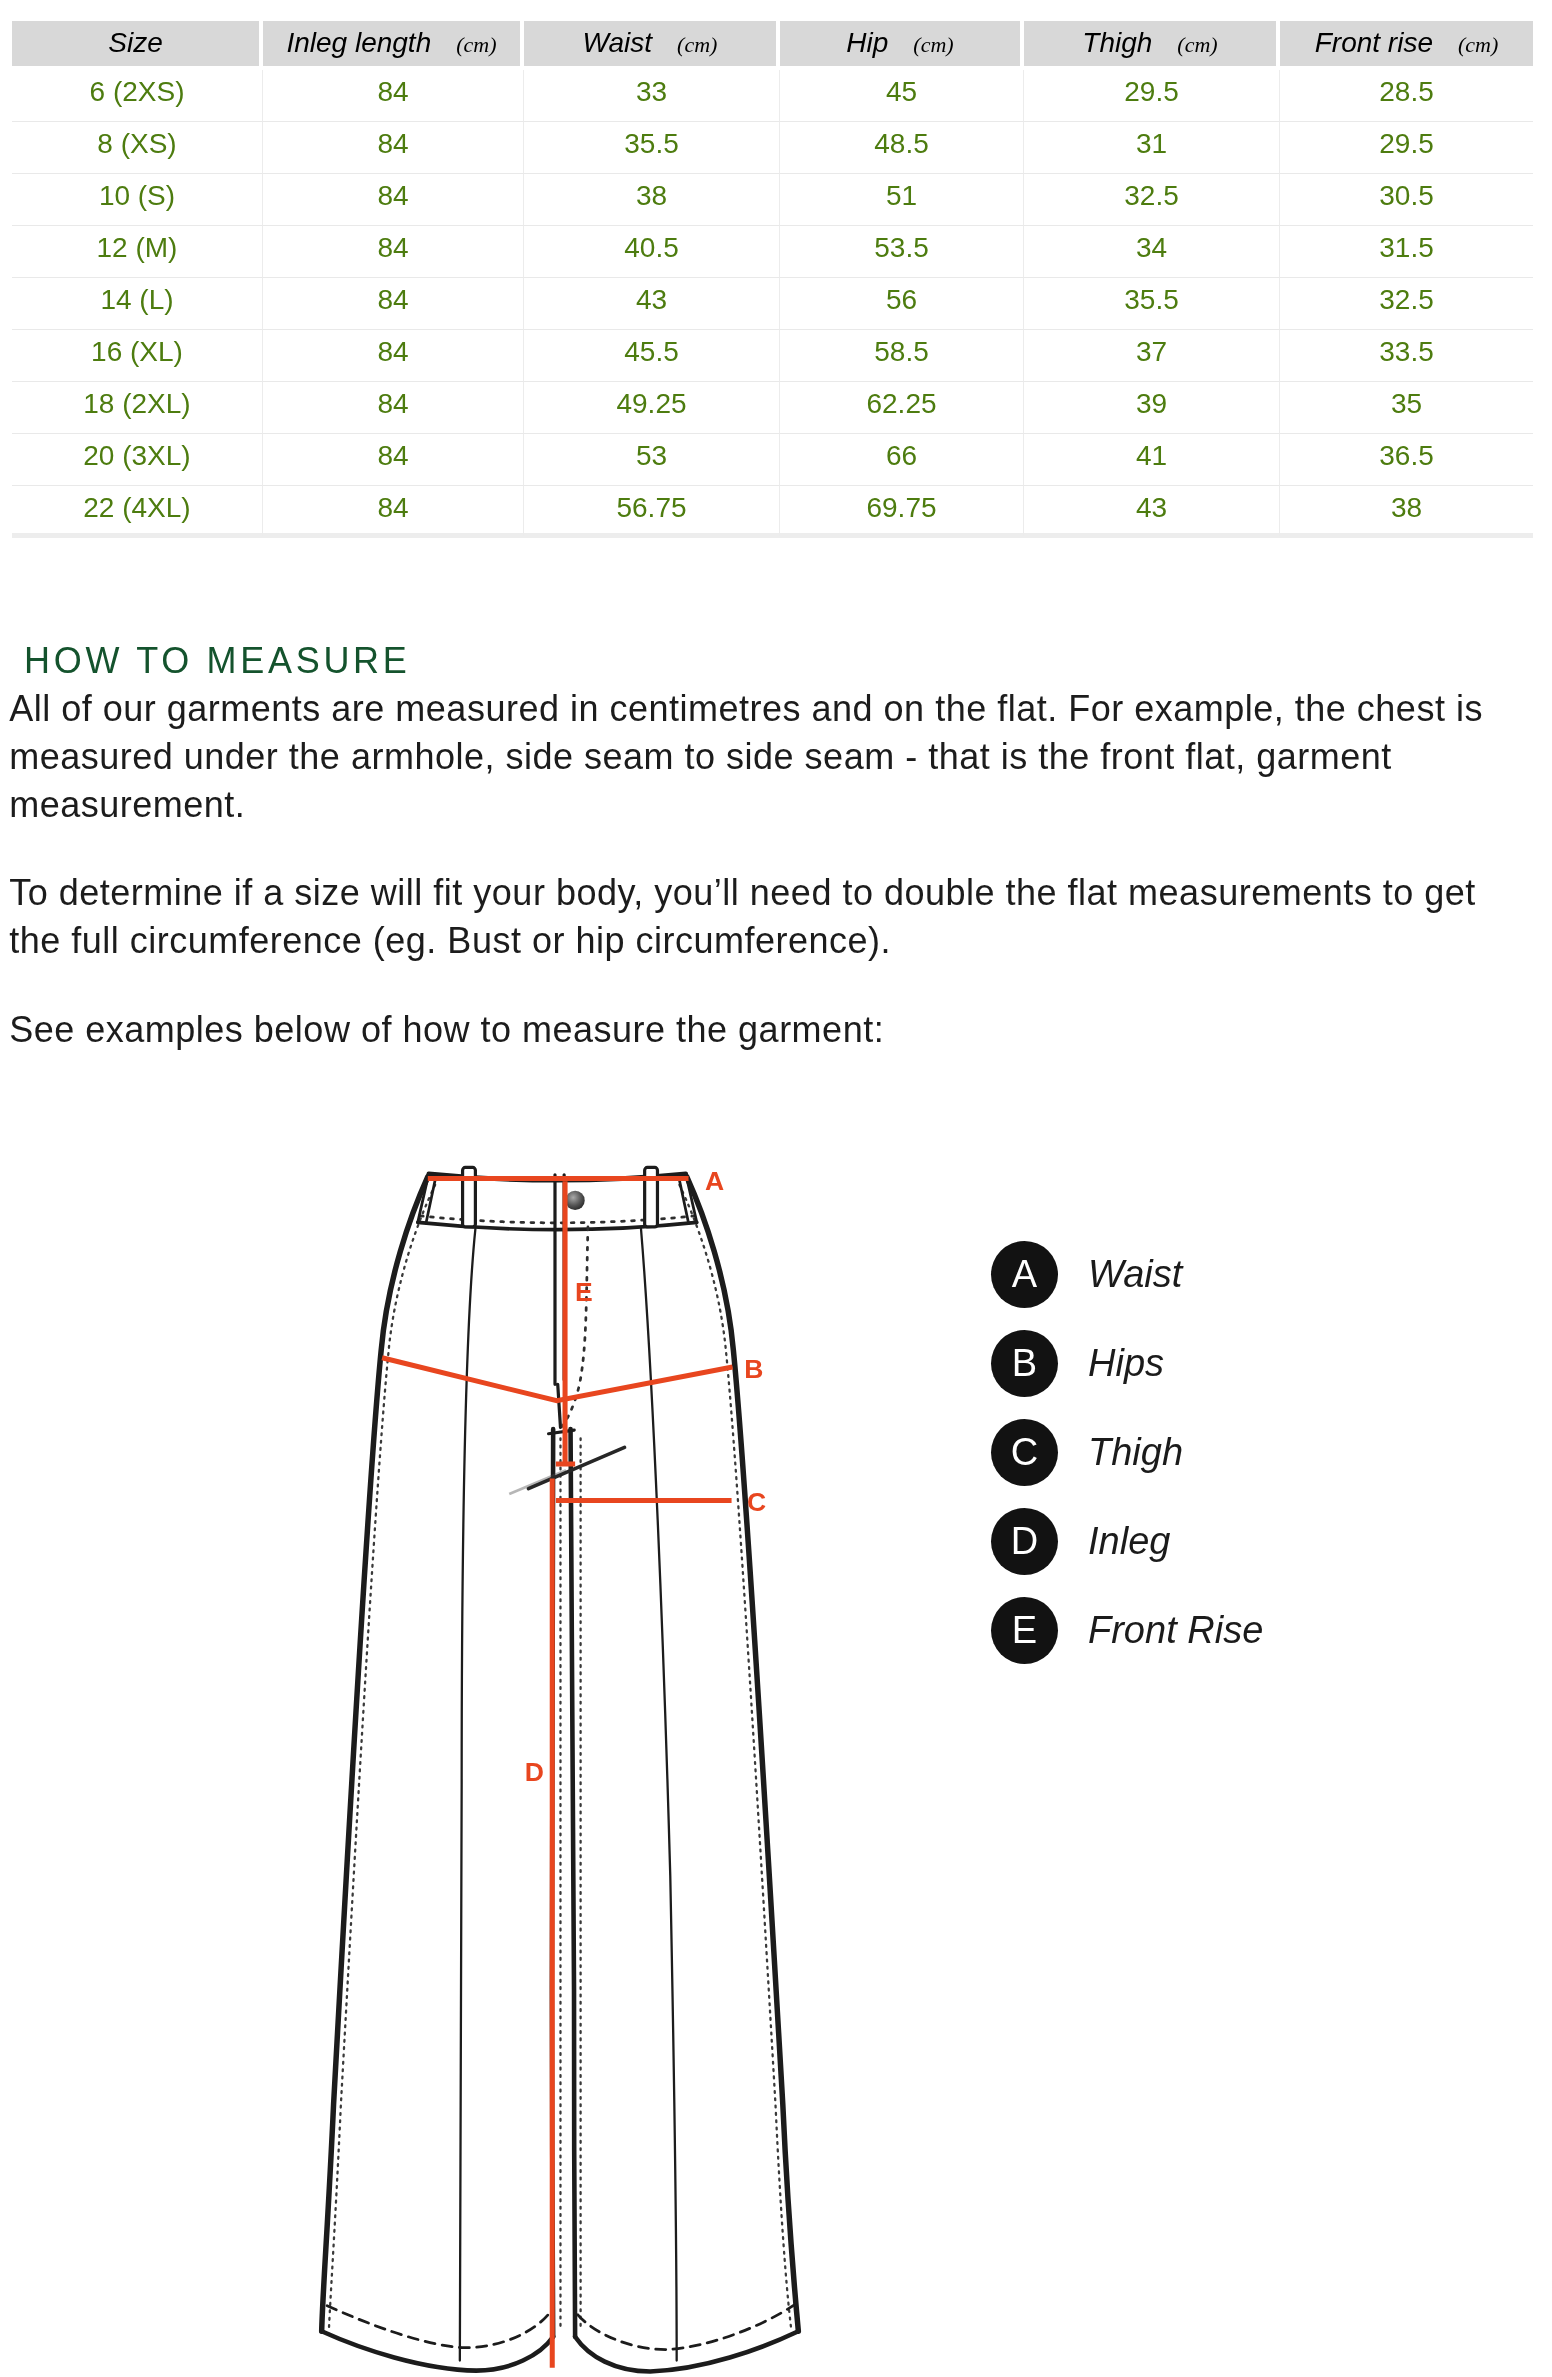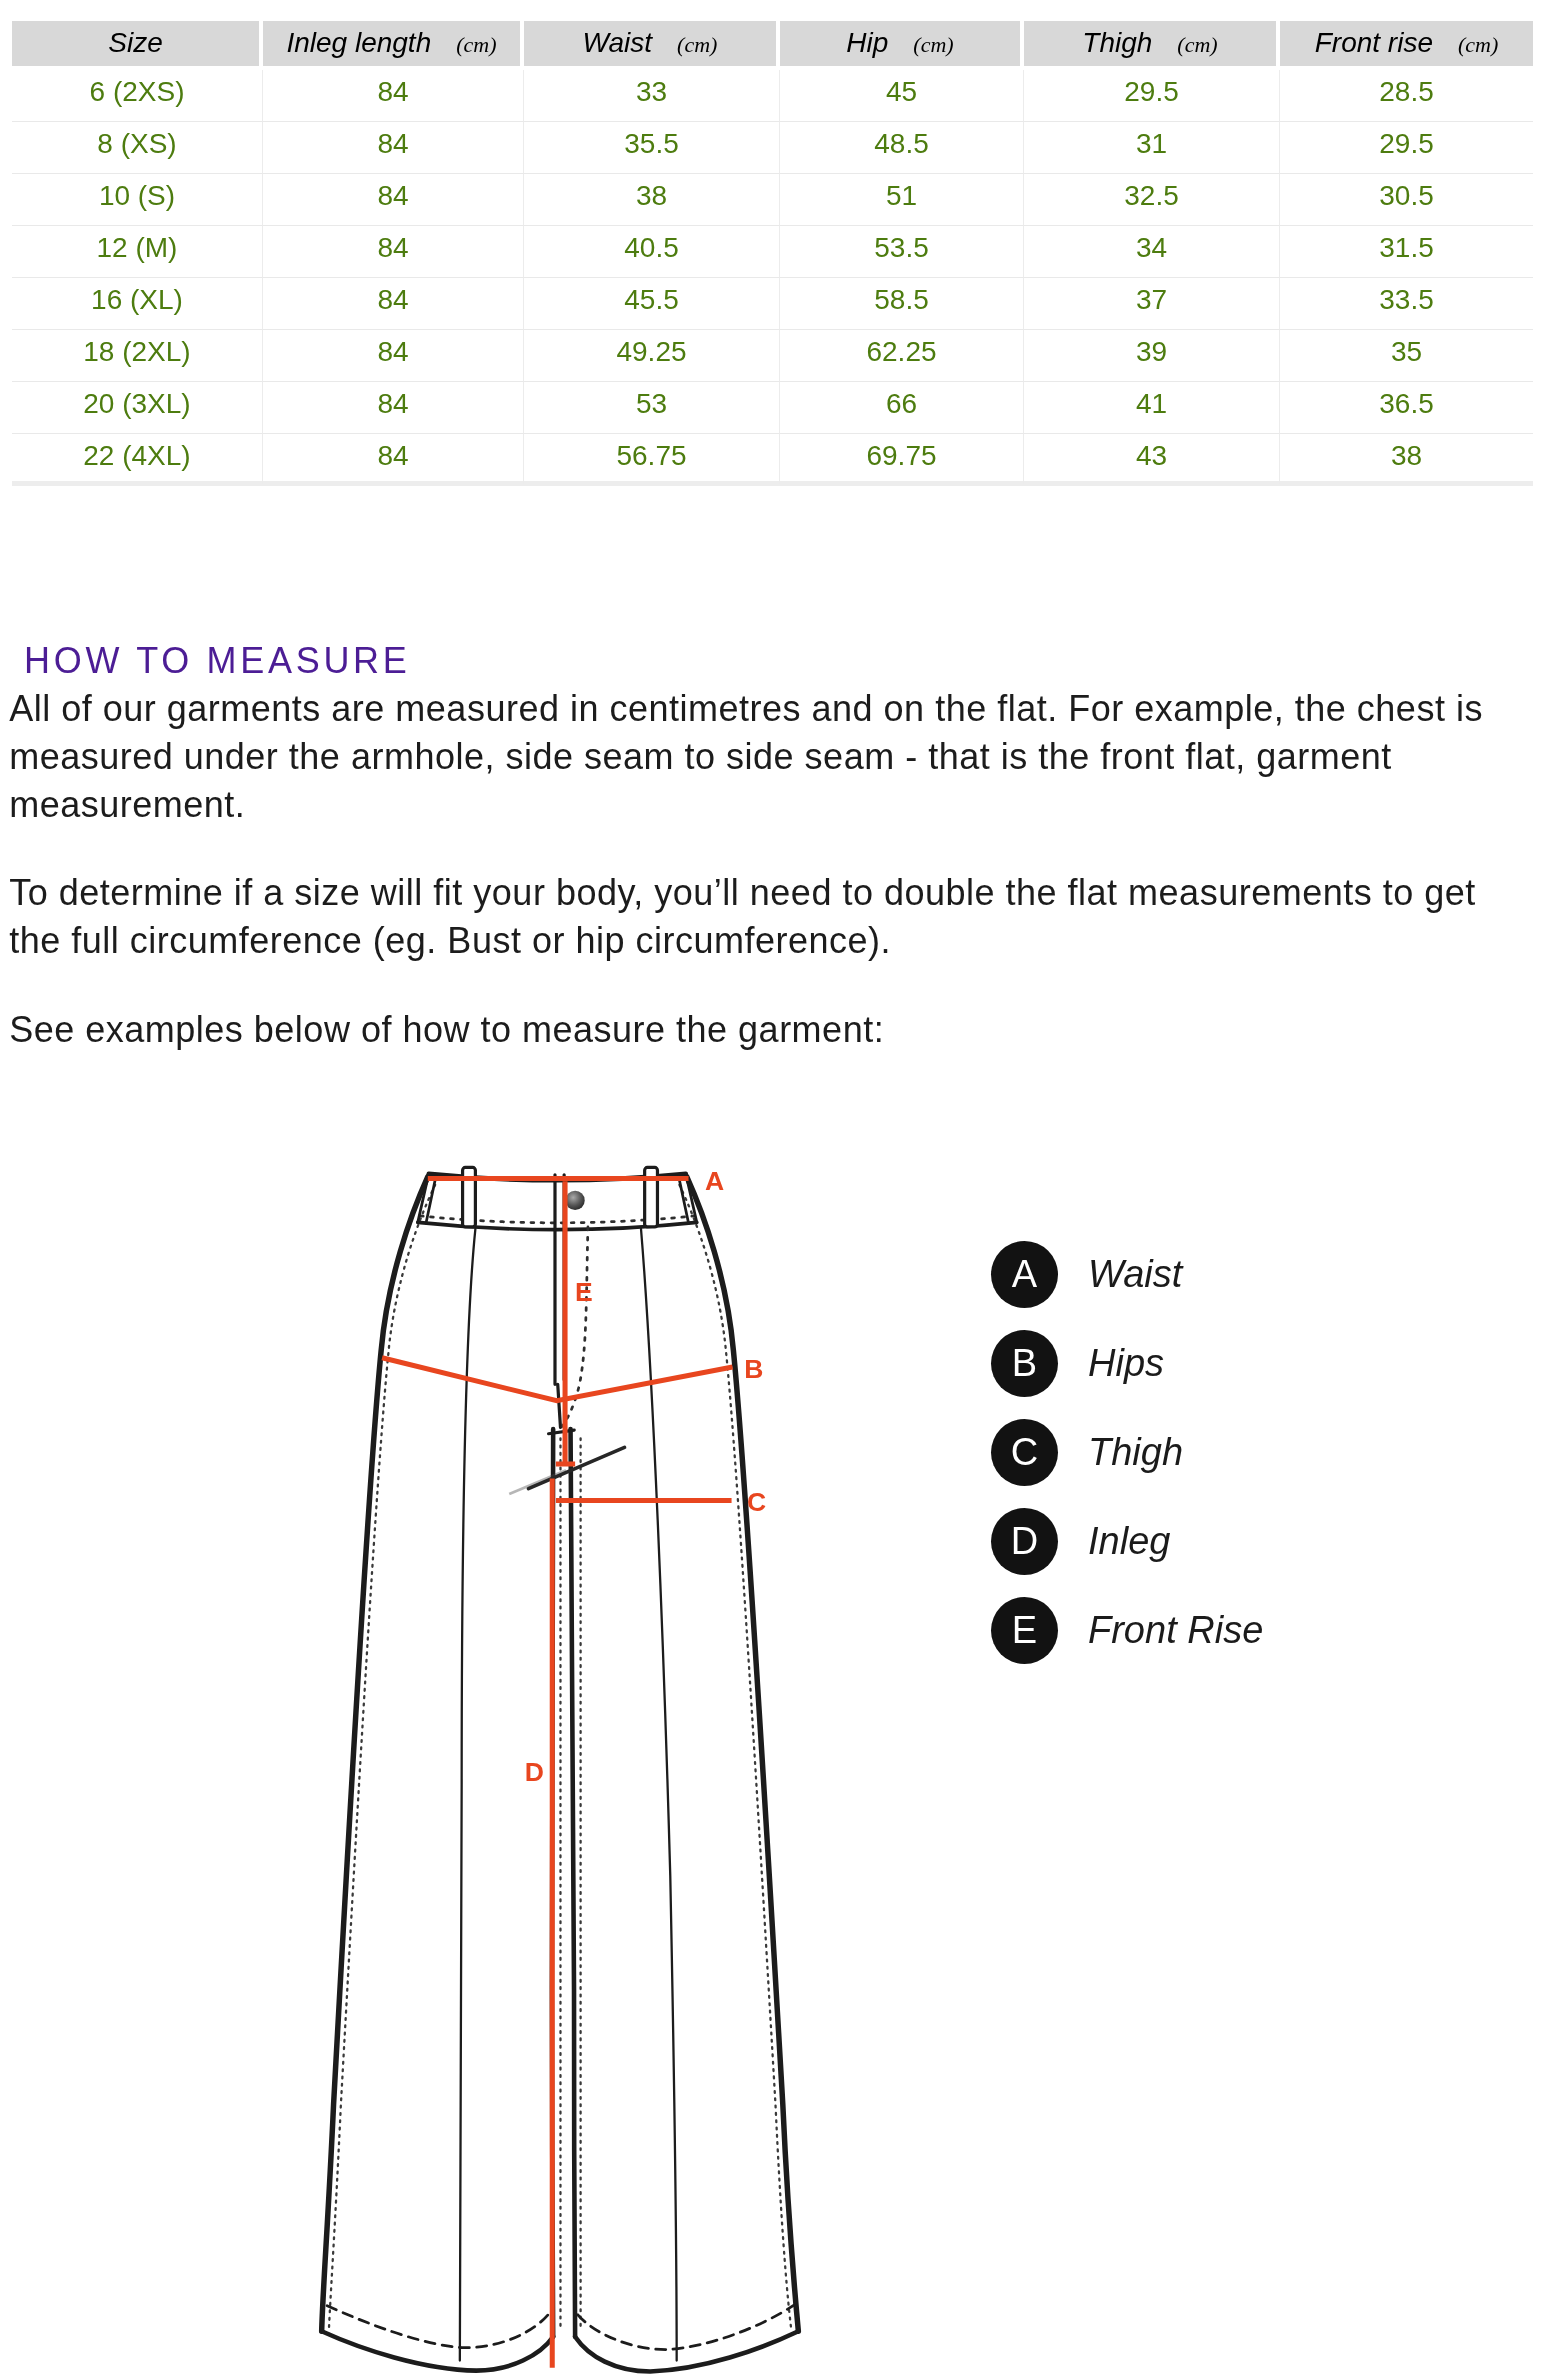--- a/index.html
+++ b/index.html
@@ -25,21 +25,21 @@
     font-size:28px;color:#4d7c0f;text-align:center;vertical-align:top;
     box-sizing:border-box;height:52px;padding:6.4px 0 0;
     border-right:1.8px solid #ececec;border-bottom:1.8px solid #e9e9e9;
     background:#fff;
   }
   .size-table td:last-child{border-right:none;}
   .size-table tr:last-child td{border-bottom:5.5px solid #ededed;}
   
   .htm-heading{
     position:absolute;left:24px;top:640px;margin:0;
-    font-size:36px;font-weight:300;letter-spacing:3.7px;color:#4c1d95;
+    font-size:36px;font-weight:300;letter-spacing:3.7px;color:#14532d;
   }
   .htm-para{
     position:absolute;left:9.2px;width:1528px;margin:0;
     font-size:36px;font-weight:300;line-height:48px;letter-spacing:0.5px;color:#1c1c1c;
   }
   #para1{top:685px;}
   #para2{top:869px;}
   #para3{top:1006px;}
   
   .trouser-svg{position:absolute;left:275px;top:1151px;width:549px;height:1226px;}
@@ -110,20 +110,28 @@
       </tr>
       <tr>
         <td>12 (M)</td>
         <td>84</td>
         <td>40.5</td>
         <td>53.5</td>
         <td>34</td>
         <td>31.5</td>
       </tr>
       <tr>
+        <td>14 (L)</td>
+        <td>84</td>
+        <td>43</td>
+        <td>56</td>
+        <td>35.5</td>
+        <td>32.5</td>
+      </tr>
+      <tr>
         <td>16 (XL)</td>
         <td>84</td>
         <td>45.5</td>
         <td>58.5</td>
         <td>37</td>
         <td>33.5</td>
       </tr>
       <tr>
         <td>18 (2XL)</td>
         <td>84</td>

